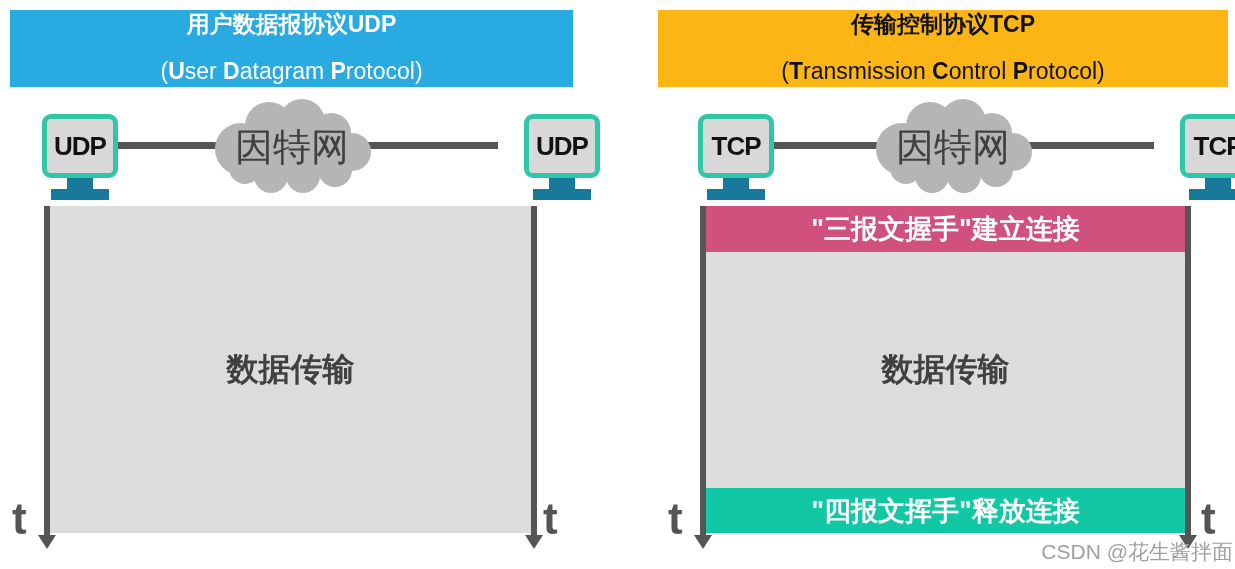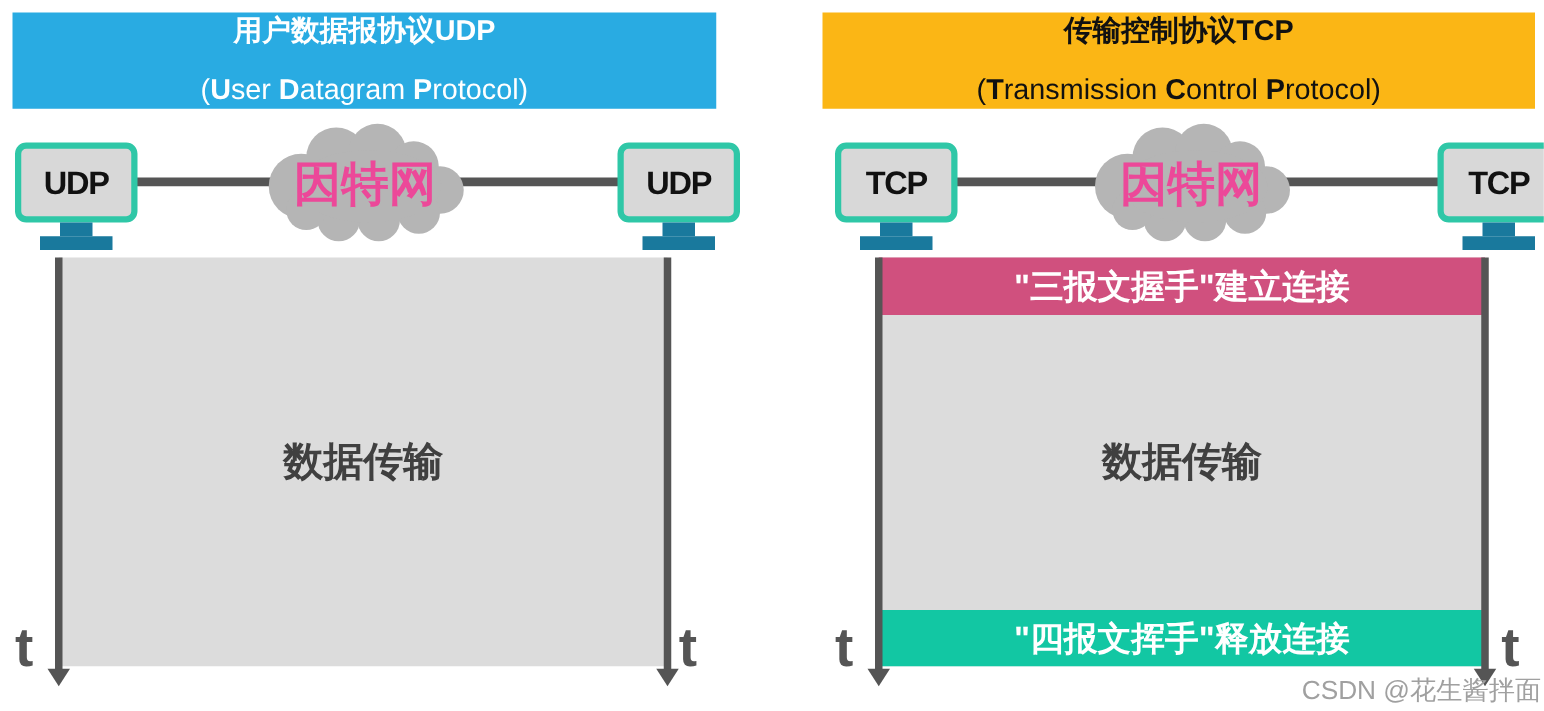--- a/index.html
+++ b/index.html
@@ -26,34 +26,34 @@
   .header-title{font-size:23px;font-weight:bold;}
   .header-sub{font-size:23px;font-weight:400;}
   .header-sub .bold{font-weight:bold;}
 
   
   .hline{position:absolute;top:142px;height:7px;background:var(--line);}
   .hline-udp{left:88px;width:410px;}
   .hline-tcp{left:744px;width:410px;}
 
   
-  .monitor{position:absolute;top:114px;width:98px;}
+  .monitor{position:absolute;top:114px;width:76px;margin-left:30px;}
   .screen{height:64px;background:var(--monitor-screen);border:5px solid var(--monitor-frame);
           border-radius:9px;display:flex;align-items:center;justify-content:center;
           font-size:26px;font-weight:bold;color:#111;letter-spacing:-1px;}
   .stand-neck{width:26px;height:11px;background:var(--monitor-stand);margin:0 auto;}
   .stand-base{width:58px;height:11px;background:var(--monitor-stand);margin:0 auto;}
   .m-udp-l{left:12px;}  .m-udp-r{left:494px;}
   .m-tcp-l{left:668px;} .m-tcp-r{left:1150px;}
 
   
   .cloud{position:absolute;top:97px;width:178px;height:100px;}
   .cloud svg{position:absolute;inset:0;width:100%;height:100%;}
   .cloud-label{position:absolute;inset:0;display:flex;align-items:center;justify-content:center;
-               font-size:38px;font-weight:bold;color:#ec4899;}
+               font-size:38px;font-weight:normal;color:#404040;}
   .cloud-udp{left:203px;} .cloud-tcp{left:864px;}
 
   
   .databox{position:absolute;top:206px;height:327px;background:var(--timeline-box);
            display:flex;align-items:center;justify-content:center;}
   .box-udp{left:47px;width:487px;}
   .box-tcp{left:703px;width:485px;}
   .box-label{font-size:32px;font-weight:bold;color:#404040;}
   .bar{position:absolute;left:0;right:0;display:flex;align-items:center;justify-content:center;
        color:#fff;font-size:27px;font-weight:bold;}

